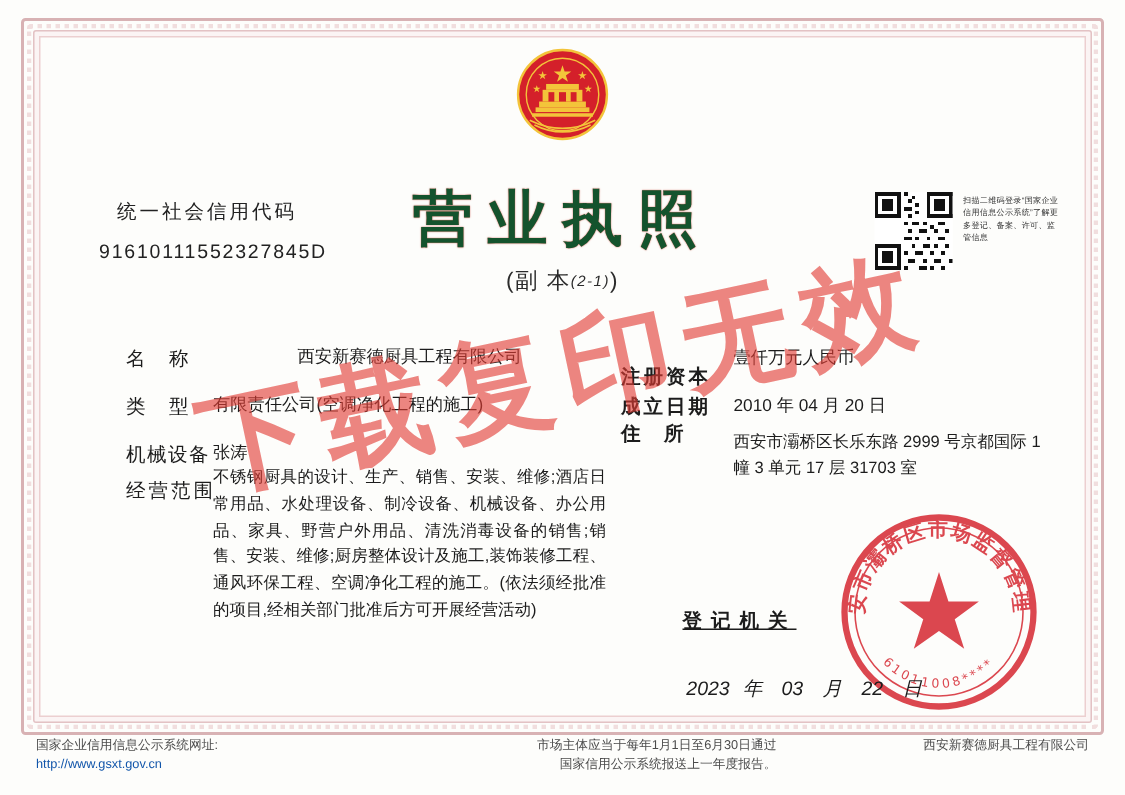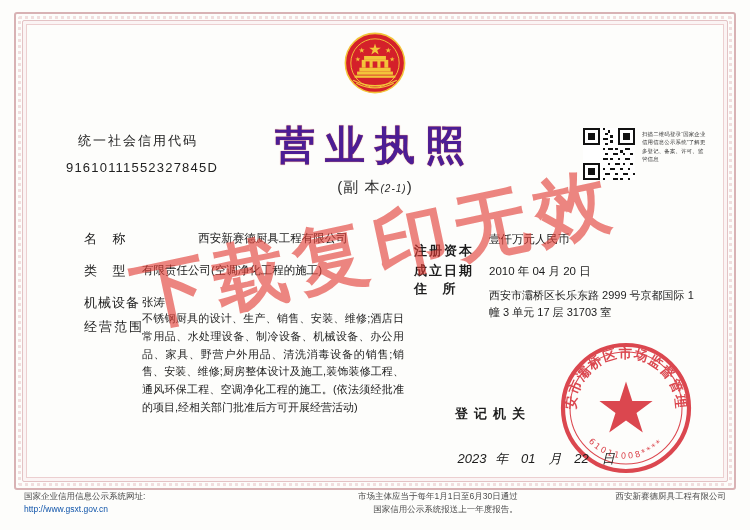--- a/index.html
+++ b/index.html
@@ -38,21 +38,21 @@
   
   .emblem{
     position:absolute;left:50%;top:24px;transform:translateX(-50%);
     width:78px;height:78px;
   }
   
   .title{
     position:absolute;left:0;right:0;top:118px;text-align:center;
     font-family:"DejaVu Sans","Liberation Sans",sans-serif;
     font-size:40px;font-weight:bold;letter-spacing:10px;
-    color:#4c1d95;
+    color:#14532d;
     text-shadow:0 0 1px #c0392b;
   }
   .subtitle{
     position:absolute;left:0;right:0;top:178px;text-align:center;
     font-size:15px;color:#2b2b2b;letter-spacing:1px;
   }
   .subtitle .small{font-size:10px;vertical-align:middle;font-style:italic;}
   
   .code-label{
     position:absolute;left:78px;top:132px;
@@ -93,21 +93,21 @@
   .r-value{
     position:absolute;font-size:11.5px;color:#1c1c1c;line-height:1.5;
   }
   .addr-value{
     position:absolute;left:489px;top:287px;width:205px;
     font-size:11px;color:#1c1c1c;line-height:1.55;
   }
   
   .reg-label{
     position:absolute;left:455px;top:405px;
-    font-size:13px;color:#1c1c1c;letter-spacing:6px;font-weight:bold;
+    font-size:13px;color:#1c1c1c;letter-spacing:6px;font-weight:bold;text-decoration:underline;
   }
   
   .seal{
     position:absolute;left:556px;top:338px;width:140px;height:140px;
     opacity:.82;
   }
   
   .date-line{
     position:absolute;left:455px;top:450px;width:250px;
     font-size:13px;color:#1c1c1c;
@@ -273,21 +273,21 @@
     </text>
     <path id="sealArcB" d="M 40 140 A 72 72 0 0 0 160 140" fill="none"></path>
     <text font-size="12" fill="#d4202a" font-family="'DejaVu Sans','Liberation Sans',sans-serif" letter-spacing="3">
       <textPath href="#sealArcB" startOffset="50%" text-anchor="middle">61011008****</textPath>
     </text>
   </svg>
 
   <div class="date-line">
     <span class="d-y">2023</span>
     <span class="d-t">年</span>
-    <span class="d-m">01</span>
+    <span class="d-m">03</span>
     <span class="d-t">月</span>
     <span class="d-d">22</span>
     <span class="d-t">日</span>
   </div>
 
   <div class="watermark">下载复印无效</div>
 
   <div class="footer">
     <div class="f-left">
       <div>国家企业信用信息公示系统网址:</div>

